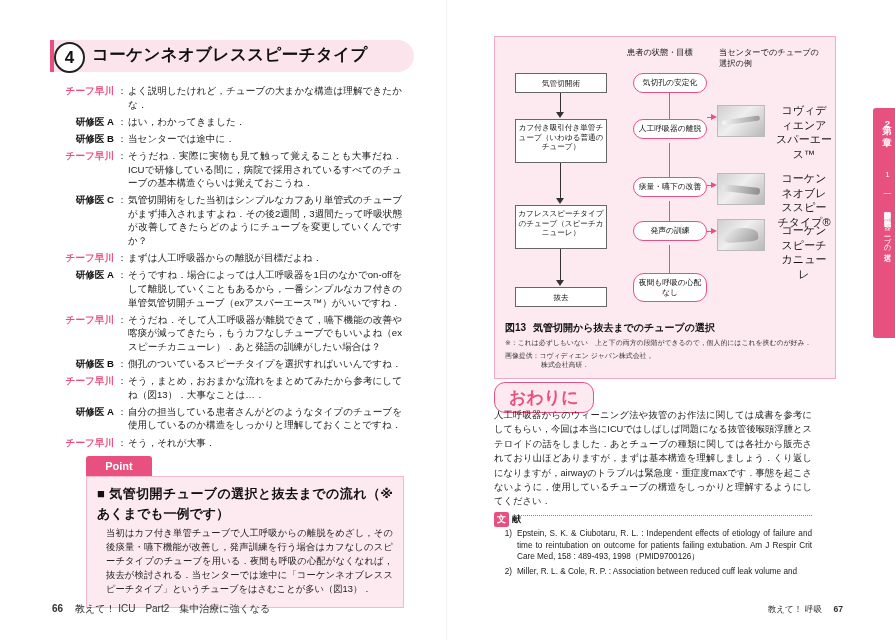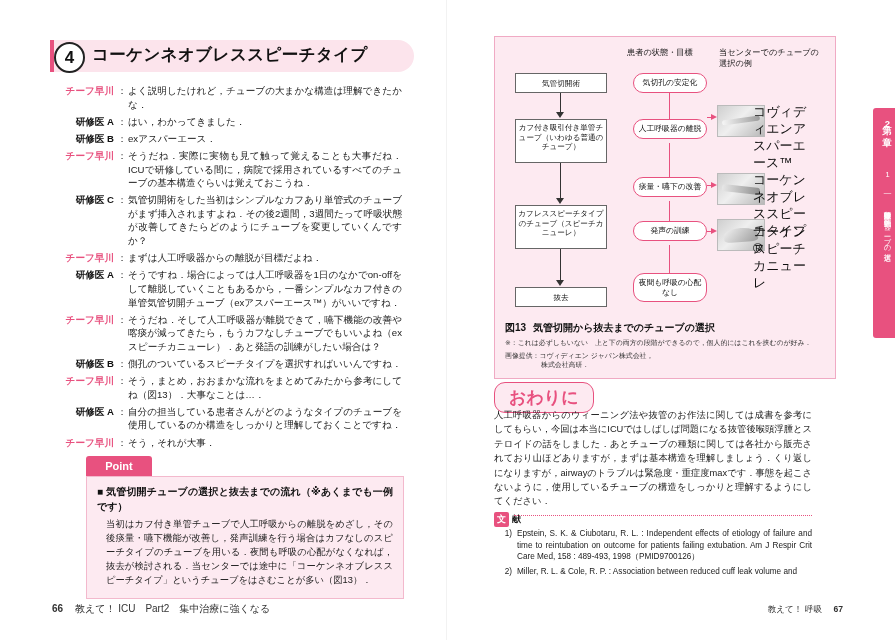--- a/index.html
+++ b/index.html
@@ -43,21 +43,21 @@
   .point-box{position:absolute;left:86px;top:456px;width:318px;}
   .point-tab{
     position:relative;width:66px;height:20px;background:#e8517f;color:#fff;
     font-size:11px;font-weight:bold;line-height:20px;text-align:center;
     border-radius:3px 3px 0 0;
   }
   .point-body{
     background:#fdeaf1;border:1px solid #f3b9cd;padding:7px 10px 10px 10px;
     font-size:9.3px;line-height:1.5;color:#1a1a1a;text-align:justify;
   }
-  .point-title{font-weight:bold;color:#111;margin-bottom:4px;font-size:10px;}
+  .point-title{font-weight:bold;color:#111;margin-bottom:4px;font-size:13px;}
   .point-para{padding-left:9px;}
 
   .footer-left{position:absolute;left:52px;bottom:24px;font-size:10px;color:#333;}
   .footer-left .pno{font-weight:bold;margin-right:9px;}
 
   
   .fig-card{
     position:absolute;left:494px;top:36px;width:320px;
     background:#fdeaf1;border:1px solid #f0aac4;padding:10px 10px 8px 10px;
   }
@@ -83,21 +83,21 @@
   }
   .photo:after{
     content:"";position:absolute;left:4px;top:12px;width:38px;height:5px;
     background:linear-gradient(to right,#f6f6f6,#9a9a9a);border-radius:3px;
     transform:rotate(-8deg);
   }
   .photo.p2:after{transform:rotate(6deg);height:7px;background:linear-gradient(to right,#e7e7e7,#8d8d8d);}
   .photo.p4:after{width:34px;height:14px;border-radius:50% 50% 20% 20%;top:8px;left:6px;
     background:linear-gradient(135deg,#f2f2f2,#9b9b9b);transform:rotate(-4deg);}
   .clabel{
-    position:absolute;left:248px;width:56px;font-size:13px;line-height:1.32;color:#111;
+    position:absolute;left:271px;width:56px;font-size:11px;line-height:1.32;color:#111;text-align:center;
   }
   .arrowV{position:absolute;width:0;height:0;border-left:4px solid transparent;
     border-right:4px solid transparent;border-top:6px solid #333;}
   .lineV{position:absolute;width:1px;background:#333;}
   .arrowR{position:absolute;width:0;height:0;border-top:3.5px solid transparent;
     border-bottom:3.5px solid transparent;border-left:6px solid #e8517f;}
   .lineHp{position:absolute;height:1px;background:#e8517f;}
 
   .fig-cap{font-size:10px;font-weight:bold;color:#111;margin-top:2px;}
   .fig-cap .num{margin-right:4px;}
@@ -161,21 +161,21 @@
         <div class="dtext">よく説明したけれど，チューブの大まかな構造は理解できたかな．</div>
       </div>
       <div class="dline">
         <div class="dname dark">研修医 A</div>
         <div class="dcolon">：</div>
         <div class="dtext">はい，わかってきました．</div>
       </div>
       <div class="dline">
         <div class="dname dark">研修医 B</div>
         <div class="dcolon">：</div>
-        <div class="dtext">exアスパーエース．</div>
+        <div class="dtext">当センターでは途中に．</div>
       </div>
       <div class="dline">
         <div class="dname pink">チーフ早川</div>
         <div class="dcolon">：</div>
         <div class="dtext">そうだね．実際に実物も見て触って覚えることも大事だね．ICUで研修している間に，病院で採用されているすべてのチューブの基本構造ぐらいは覚えておこうね．</div>
       </div>
       <div class="dline">
         <div class="dname dark">研修医 C</div>
         <div class="dcolon">：</div>
         <div class="dtext">気管切開術をした当初はシンプルなカフあり単管式のチューブがまず挿入されますよね．その後2週間，3週間たって呼吸状態が改善してきたらどのようにチューブを変更していくんですか？</div>

